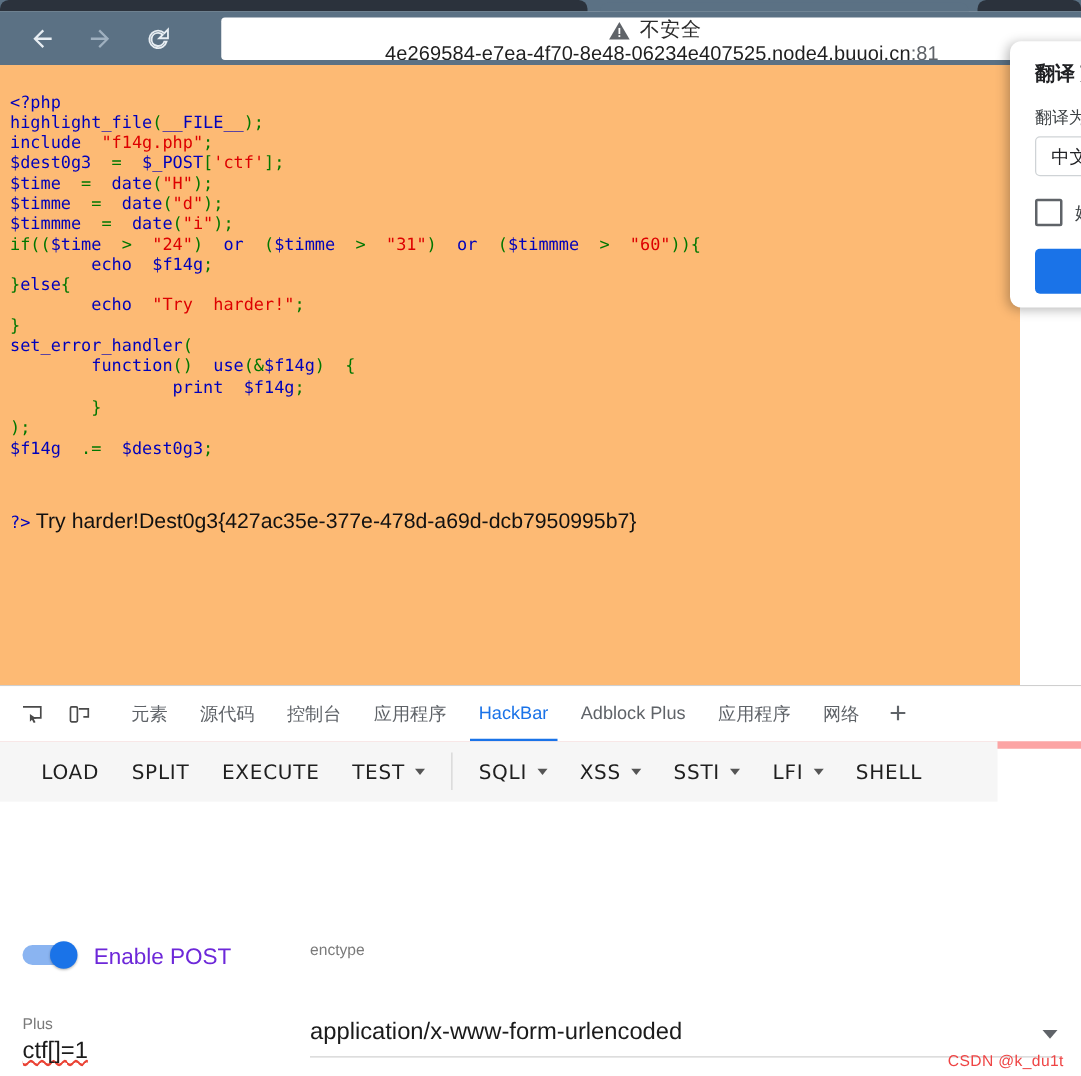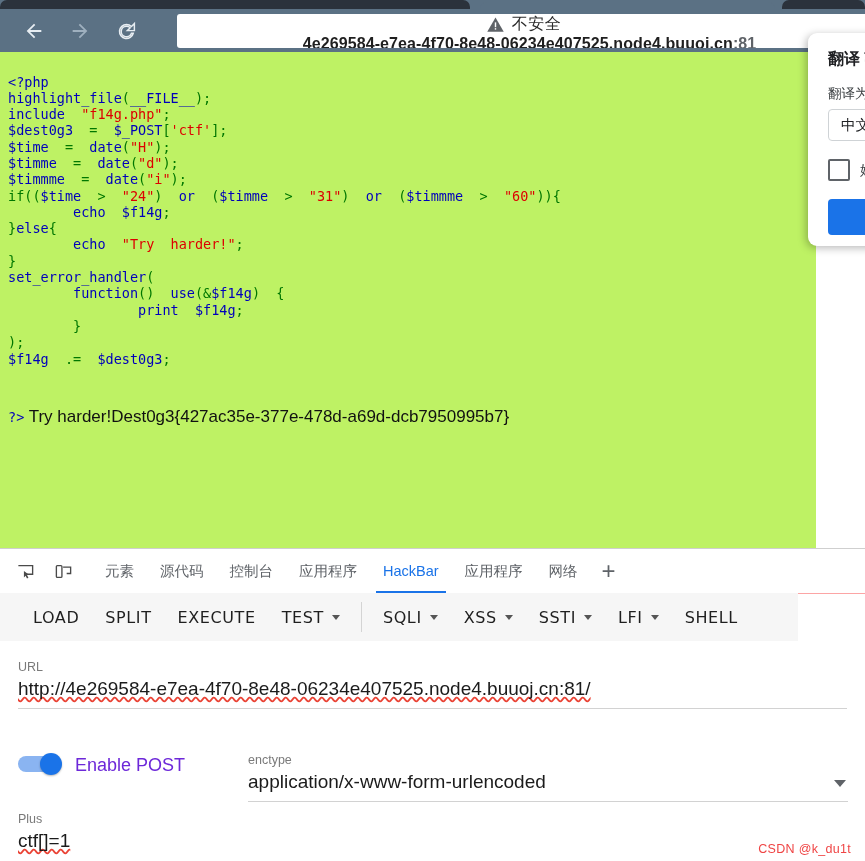--- a/index.html
+++ b/index.html
@@ -46,21 +46,21 @@
     padding-left:15px;padding-right:12px;height:34px;
   }
   #warning-icon{display:block;}
   #not-secure-label{
     font-size:16px;color:#2b2b2b;letter-spacing:.5px;
     font-family:"Liberation Sans","DejaVu Sans",sans-serif;
   }
   #omnibox-sep{width:1px;height:20px;background:#cdcdcd;}
   #omnibox-url{
     padding-left:15px;font-size:16px;color:#1f1f1f;
-    white-space:nowrap;letter-spacing:.1px;font-weight:bold;
+    white-space:nowrap;letter-spacing:.1px;
   }
   #omnibox-url .dim{color:#5f6368;}
 
   
   #translate-bubble{
     position:absolute;left:808px;top:33px;width:120px;height:213px;
     background:#ffffff;border-radius:9px 0 0 9px;
     box-shadow:-2px 2px 9px rgba(0,0,0,.28);
     overflow:hidden;
   }
@@ -89,21 +89,21 @@
   #translate-accept-button{
     position:absolute;left:20px;top:166px;width:110px;height:36px;
     background:#1a73e8;border-radius:4px;
     display:flex;align-items:center;justify-content:center;
     color:#fff;font-size:14px;white-space:nowrap;
   }
 
   
   #page-viewport{
     position:absolute;left:0;top:52px;width:816px;height:496px;
-    background:#bef264;overflow:hidden;
+    background:#fdba74;overflow:hidden;
   }
   #php-source{
     position:absolute;left:8px;top:8px;
     font-family:"DejaVu Sans Mono","Liberation Mono",monospace;
     font-size:13.5px;line-height:16.3px;
     white-space:pre;
     color:#007700;
   }
   #php-source .k{color:#0000bb;}     
   #php-source .s{color:#dd0000;}     
@@ -119,21 +119,21 @@
     font-size:13.5px;color:#0000bb;
   }
 
   
   #devtools{
     position:absolute;left:0;top:548px;width:865px;height:313px;
     background:#ffffff;border-top:1px solid #cfcfcf;
   }
   #devtools-tabbar{
     position:absolute;left:0;top:0;width:865px;height:44px;
-    background:#ffffff;border-bottom:1px solid #fca5a5;
+    background:#ffffff;border-bottom:6px solid #fca5a5;
     display:flex;align-items:center;
   }
   .dt-icon-btn{
     width:30px;height:30px;margin-left:8px;
     display:flex;align-items:center;justify-content:center;
   }
   .dt-icon-btn:first-child{margin-left:10px;}
   #dt-tabs{display:flex;align-items:flex-end;height:44px;margin-left:14px;}
   .dt-tab{
     height:44px;display:flex;align-items:center;justify-content:center;
@@ -192,21 +192,21 @@
     position:absolute;left:0;top:3px;width:42px;height:16px;border-radius:8px;background:#8ab4f1;
   }
   #post-toggle-knob{
     position:absolute;left:22px;top:0;width:22px;height:22px;border-radius:50%;
     background:#1a73e8;box-shadow:0 1px 2px rgba(0,0,0,.28);
   }
   #post-toggle-label{
     position:absolute;left:57px;top:14px;font-size:18px;color:#6d28d9;white-space:nowrap;
   }
   #enctype-field{position:absolute;left:230px;top:11px;width:600px;}
-  #enctype-row{display:flex;align-items:flex-end;justify-content:space-between;}
+  #enctype-row{display:flex;align-items:flex-end;justify-content:space-between;margin-top:44px;}
   #enctype-caret{
     width:0;height:0;border-left:6px solid transparent;border-right:6px solid transparent;
     border-top:7px solid #5f6368;margin-bottom:9px;margin-right:2px;
   }
   #body-field-wrap{position:absolute;left:18px;top:170px;width:829px;}
 
   #csdn-watermark{
     position:absolute;right:14px;bottom:6px;
     font-size:12.5px;color:#ef4444;letter-spacing:.3px;white-space:nowrap;
   }
@@ -310,20 +310,23 @@
         <div class="dt-tab">
           <span>控制台</span>
         </div>
         <div class="dt-tab">
           <span>应用程序</span>
         </div>
         <div class="dt-tab active">
           <span>HackBar</span>
         </div>
         <div class="dt-tab">
+          <span>Adblock Plus</span>
+        </div>
+        <div class="dt-tab">
           <span>应用程序</span>
         </div>
         <div class="dt-tab">
           <span>网络</span>
         </div>
       </div>
     <div id="dt-add-tab">+</div>
   </div>
 
   <div id="hackbar-toolbar">
@@ -357,25 +360,20 @@
         <span>LFI</span>
         <span class="hb-caret"></span>
       </div>
       <div class="hb-btn">
         <span>SHELL</span>
       </div>
     </div>
 
   <div id="hackbar-form">
 
-    <div id="url-field">
-      <div class="field-label">URL</div>
-      <div class="field-value spell">http://4e269584-e7ea-4f70-8e48-06234e407525.node4.buuoj.cn:81/</div>
-      <div class="field-underline"></div>
-    </div>
 
     <div id="post-toggle-row">
       <div id="post-toggle">
         <div id="post-toggle-track"></div>
         <div id="post-toggle-knob"></div>
       </div>
       <div id="post-toggle-label">Enable POST</div>
 
       <div id="enctype-field">
         <div class="field-label">enctype</div>

